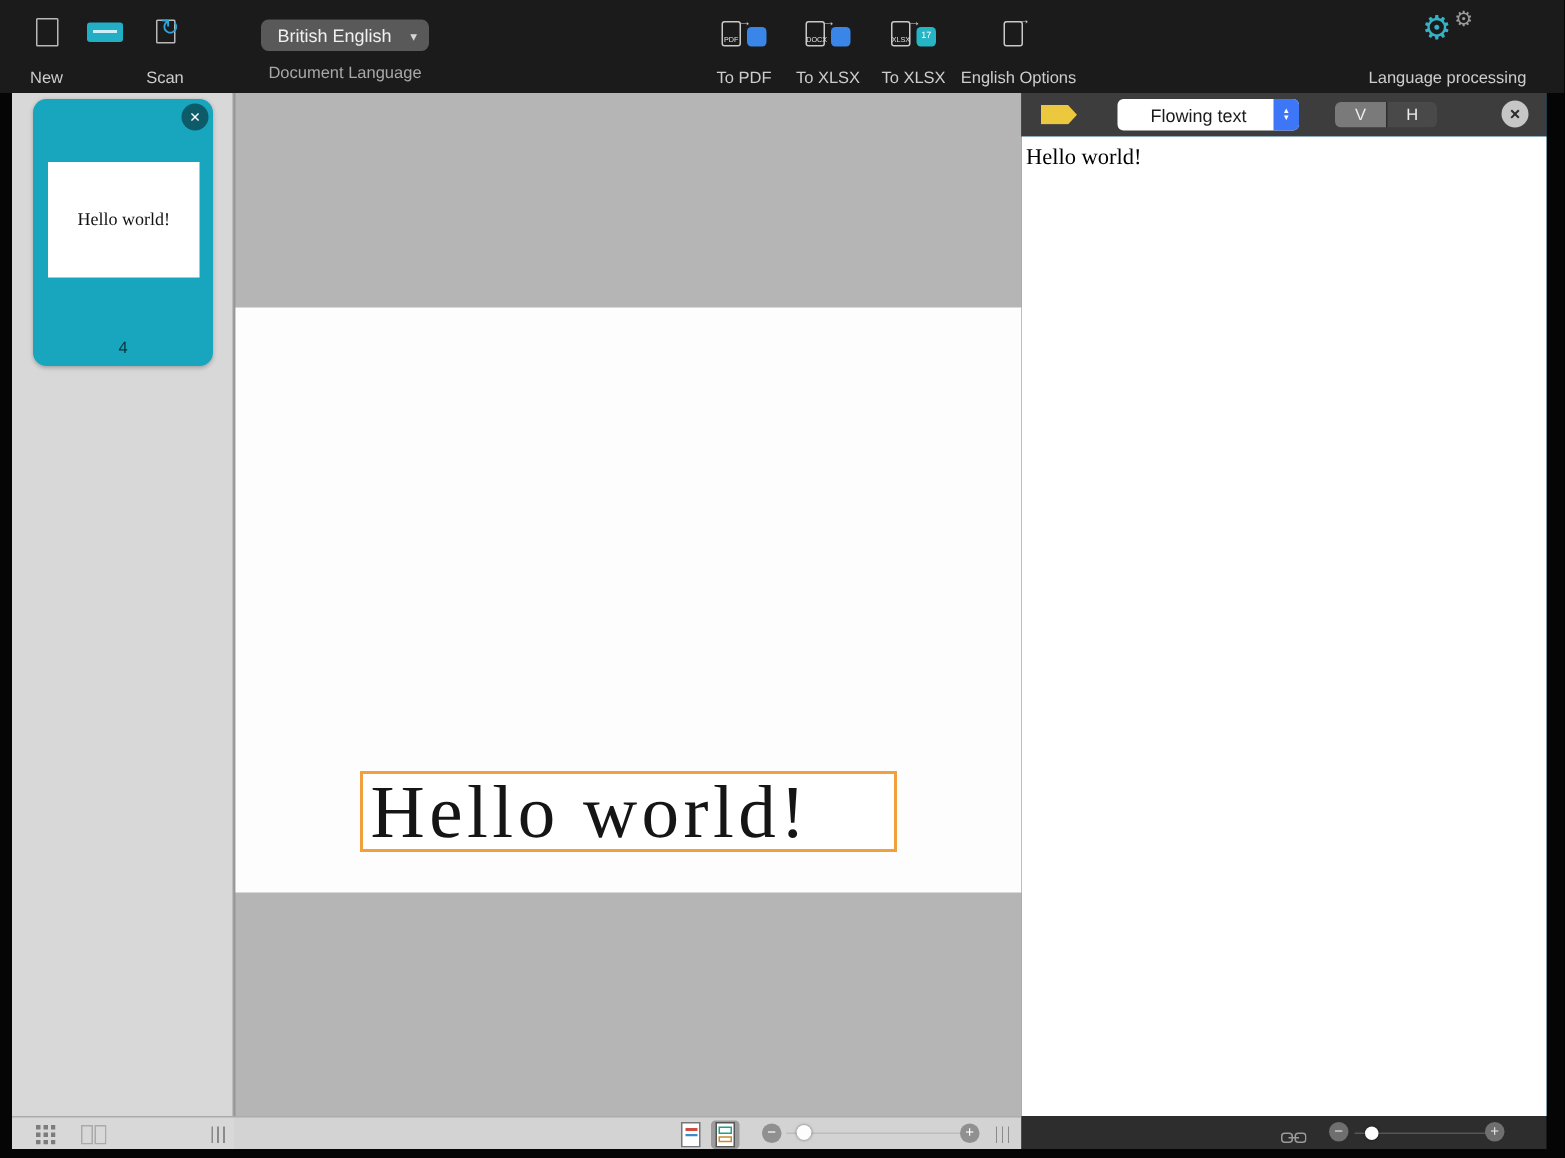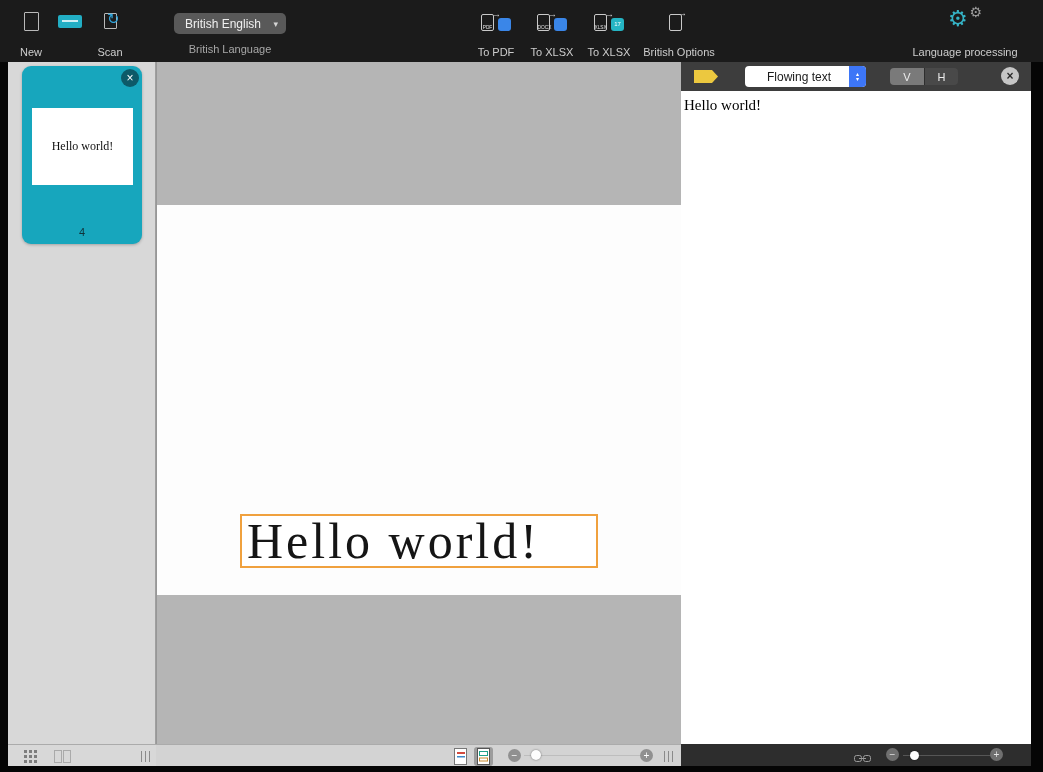--- a/index.html
+++ b/index.html
@@ -128,21 +128,21 @@
           <span class="icon-file-arrow">↻</span>
         </div>
       </div>
       <div class="tb-label">Scan</div>
     </div>
 
     <div class="lang-select">
       <span>British English</span>
       <span class="lang-chevron">▾</span>
     </div>
-    <div class="lang-caption">British Language</div>
+    <div class="lang-caption">Document Language</div>
 
     <div class="tb-item" style="left:472px; width:48px;">
       <div class="tb-iconbox">
         <div class="export-icon">
           <div class="mini-page">
             <span class="mini-badge">PDF</span>
           </div>
           <span class="mini-arrow">→</span>
           <div class="mini-target blue"></div>
         </div>
@@ -178,21 +178,21 @@
       <div class="tb-label">To XLSX</div>
     </div>
 
     <div class="tb-item" style="left:642px; width:74px;">
       <div class="tb-iconbox">
         <div class="icon-exportopts">
           <div class="mini-page"></div>
           <span class="mini-arrow">→</span>
         </div>
       </div>
-      <div class="tb-label">British Options</div>
+      <div class="tb-label">English Options</div>
     </div>
 
     <div class="tb-item" style="left:900px; width:130px;">
       <div class="tb-iconbox">
         <div class="icon-gears">
           <span class="gear-big">⚙</span>
           <span class="gear-small">⚙</span>
         </div>
       </div>
       <div class="tb-label">Language processing</div>

